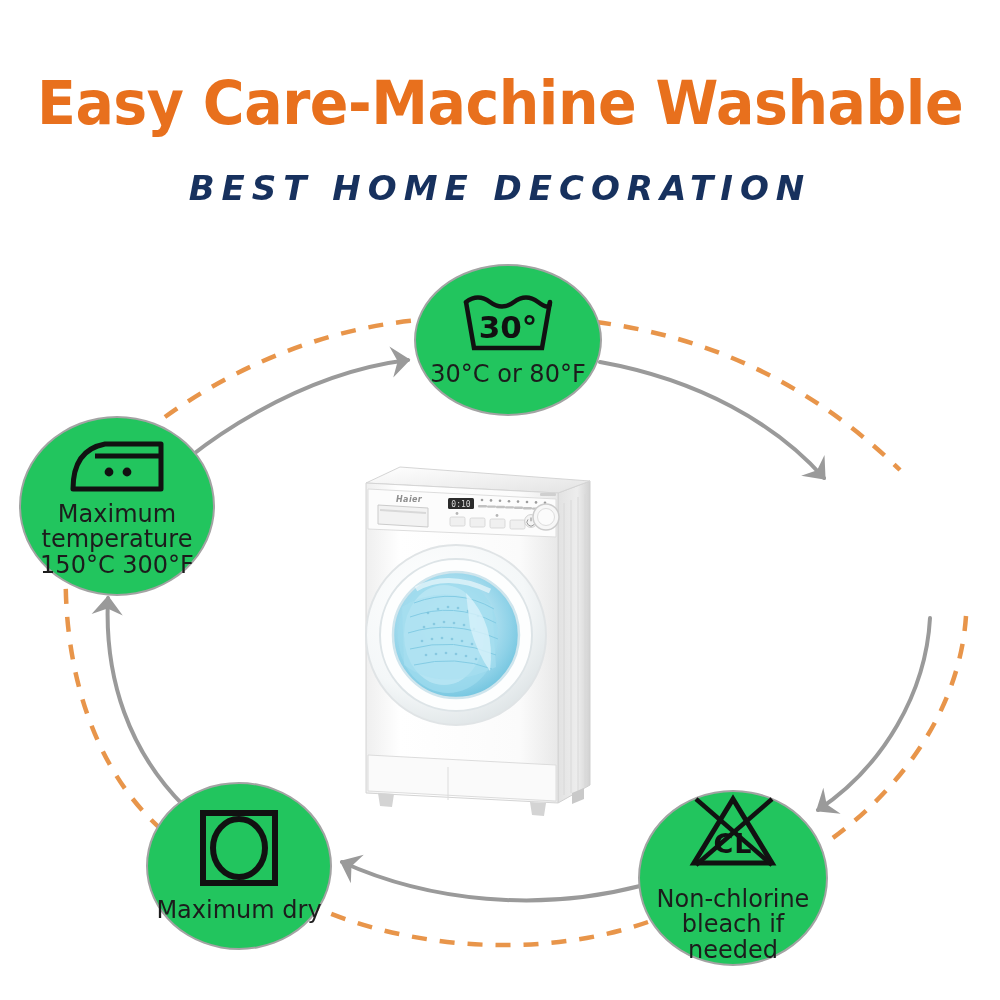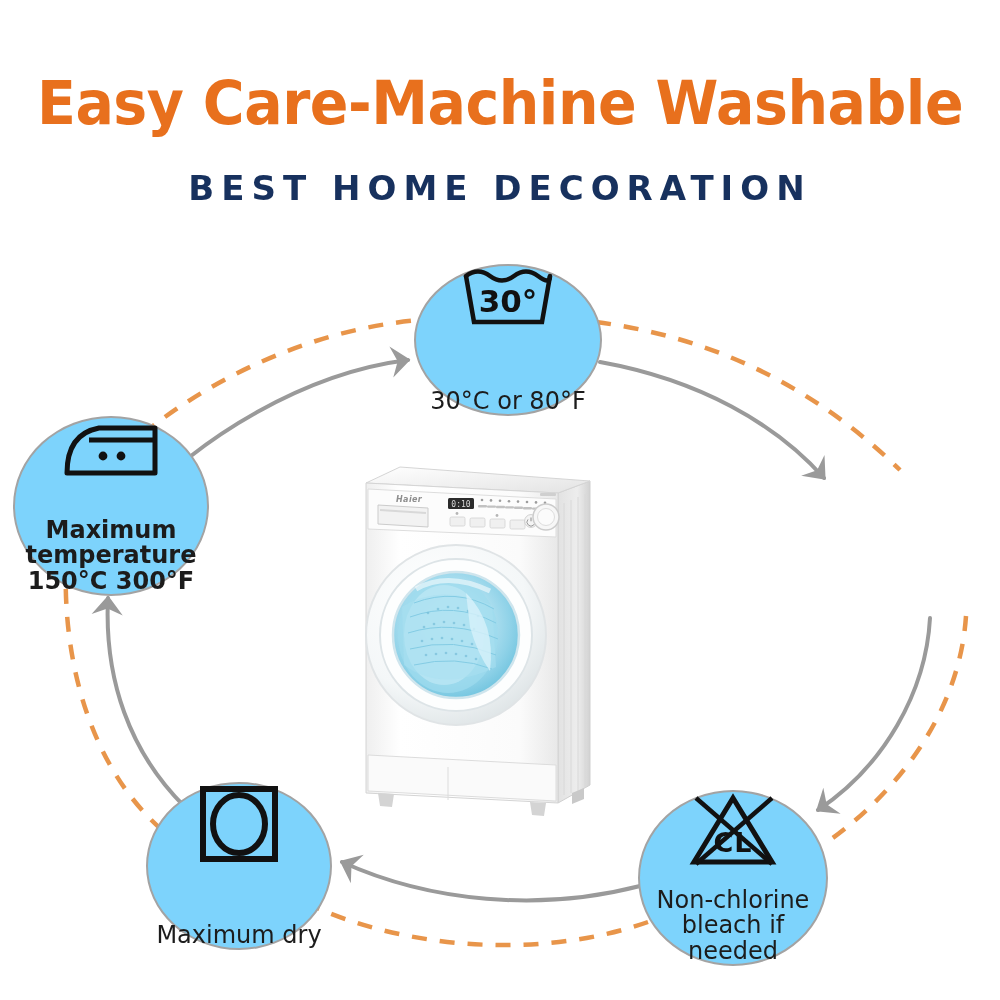--- a/index.html
+++ b/index.html
@@ -47,59 +47,60 @@
     left: 0;
     top: 168px;
     width: 1000px;
     text-align: center;
     font-family: "DejaVu Sans", "Liberation Sans", sans-serif;
     font-size: 34px;
     font-weight: bold;
     letter-spacing: 7px;
     color: #17315e;
     white-space: nowrap;
+    font-style: italic;
   }
 
   
   #flow-svg {
     position: absolute;
     left: 0;
     top: 0;
     width: 1000px;
     height: 1000px;
   }
 
   
   .node {
     position: absolute;
     border: 2.5px solid #a3a3a3;
     border-radius: 50%;
-    background: #7dd3fc;
+    background: #22c55e;
     box-sizing: border-box;
     display: flex;
     flex-direction: column;
     align-items: center;
-    justify-content: space-between;
+    justify-content: center;
     text-align: center;
   }
   .node .icon {
     display: block;
     line-height: 0;
   }
   .node .label {
     font-family: "DejaVu Sans", "Liberation Sans", sans-serif;
     color: #1c1c1c;
     line-height: 1.06;
     white-space: pre-line;
   }
 
   #node-wash  { left: 414px; top: 264px; width: 188px; height: 152px; }
   #node-wash .label   { font-size: 24px; margin-top: 8px; }
 
-  #node-iron  { left: 13px;   top: 416px; width: 196px; height: 180px; font-weight: bold; }
+  #node-iron  { left: 19px;   top: 416px; width: 196px; height: 180px; }
   #node-iron .label   { font-size: 24px; margin-top: 6px; }
 
   #node-gentle{ left: 806px; top: 458px; width: 186px; height: 168px; }
   #node-gentle .label { font-size: 24px; margin-top: 12px; }
 
   #node-bleach{ left: 638px; top: 790px; width: 190px; height: 176px; }
   #node-bleach .label { font-size: 24px; margin-top: 18px; }
 
   #node-tumble{ left: 146px; top: 782px; width: 186px; height: 168px; }
   #node-tumble .label { font-size: 24px; margin-top: 10px; }

